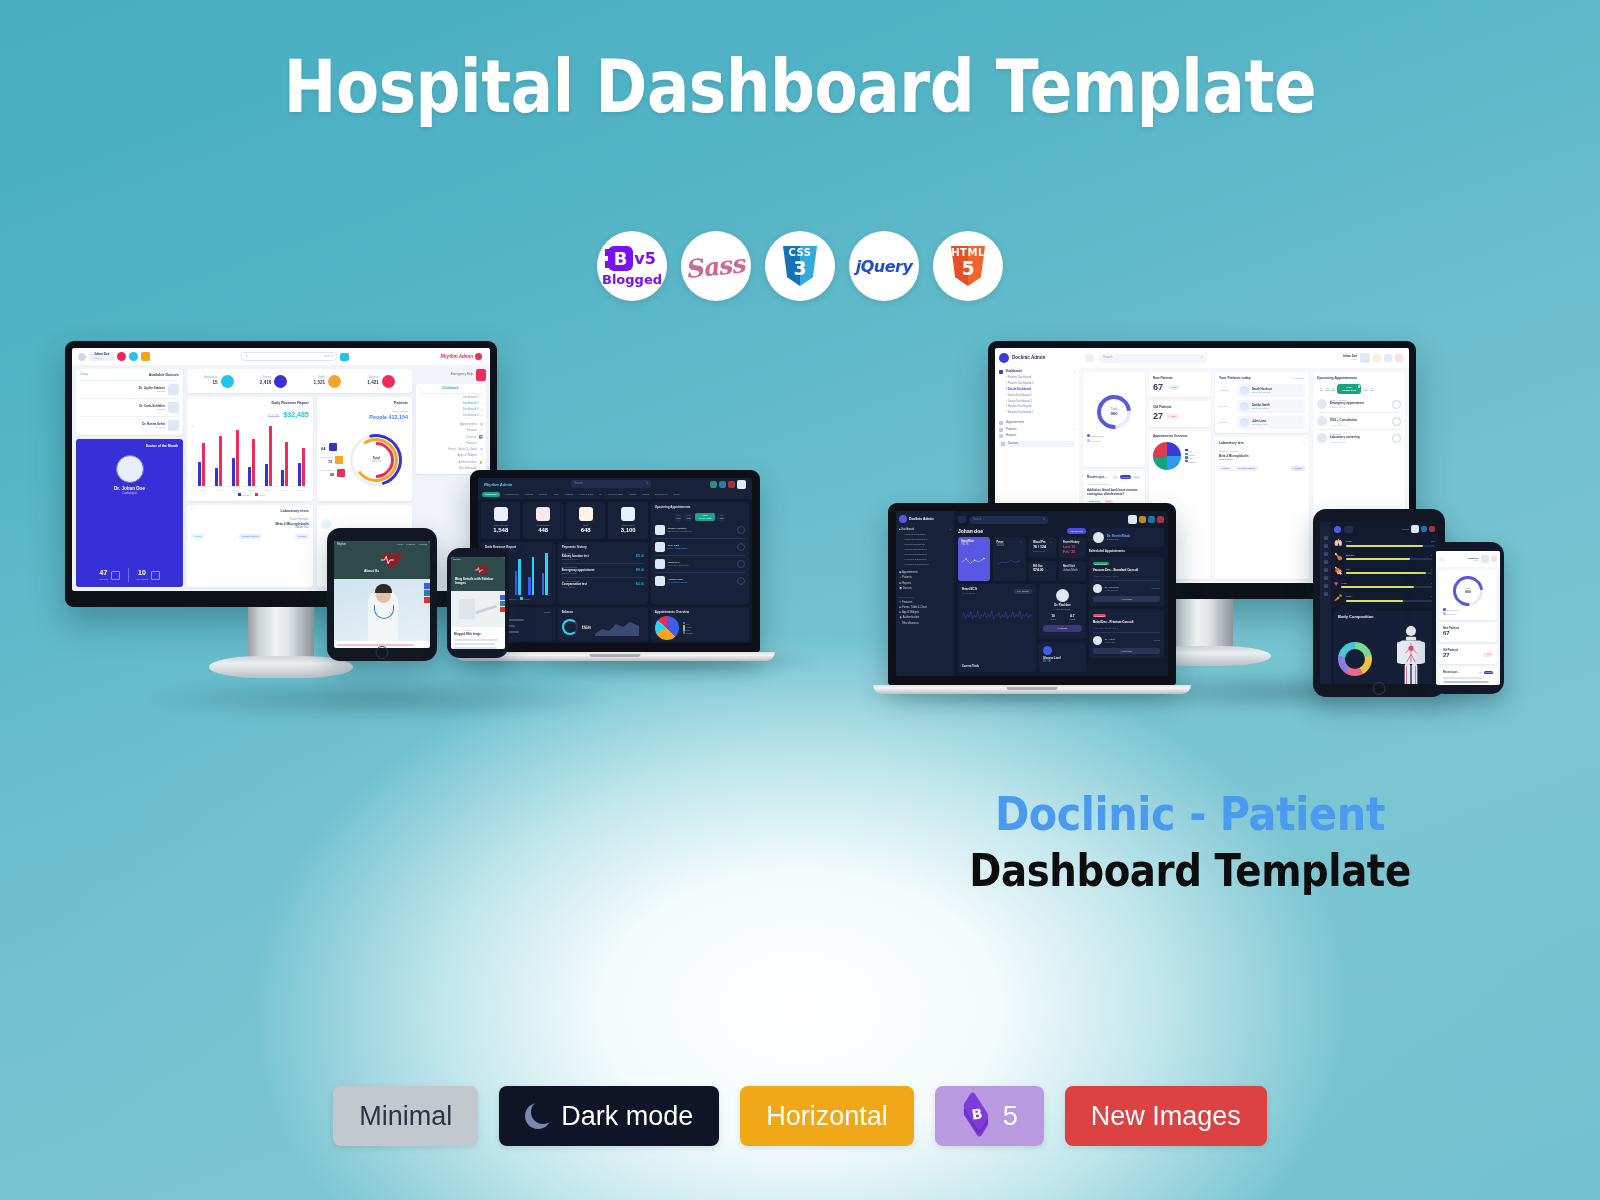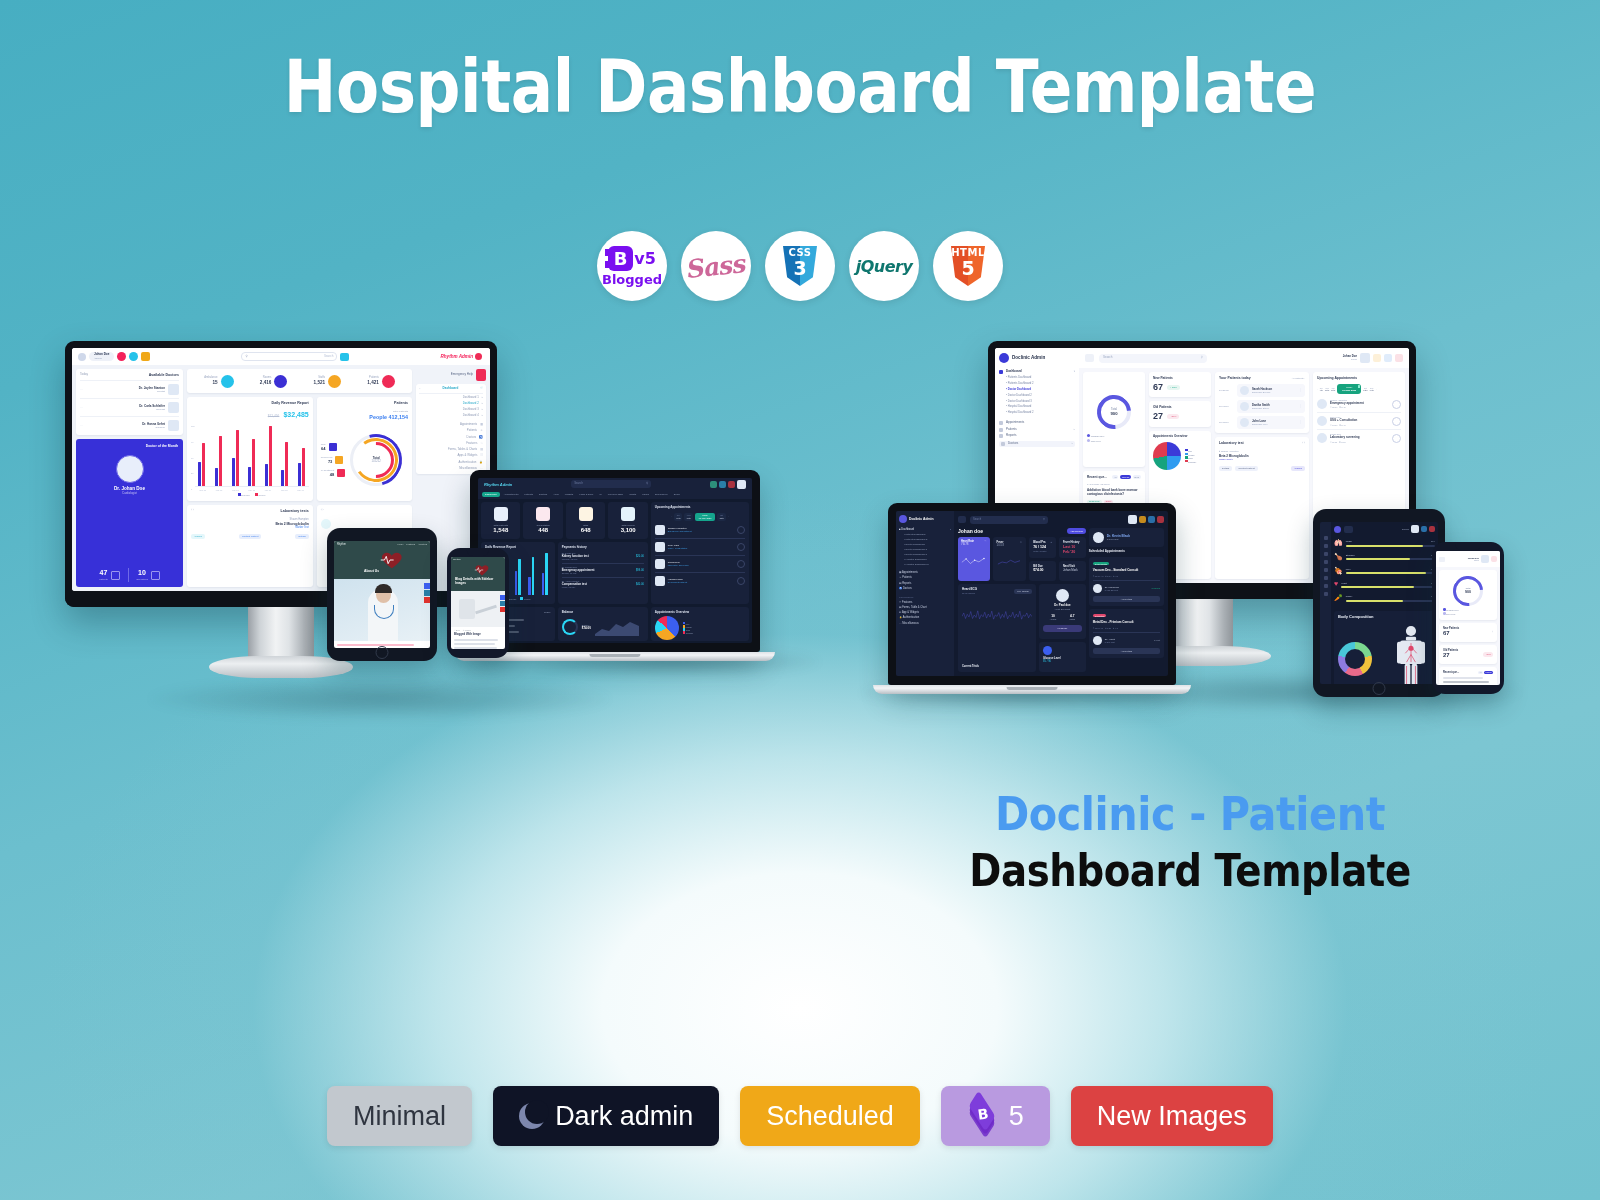--- a/index.html
+++ b/index.html
@@ -67,21 +67,21 @@
     width: 34px; height: 40px; display: flex; flex-direction: column;
     align-items: center; justify-content: flex-start; color: #fff;
     font-weight: 700; font-family: "DejaVu Sans", sans-serif;
     clip-path: polygon(0 0, 100% 0, 88% 78%, 50% 100%, 12% 78%);
     padding-top: 2px;
   }
   .shield.css { background: linear-gradient(90deg,#1572b6 0%, #1572b6 50%, #33a9dc 50%, #33a9dc 100%); }
   .shield.html { background: linear-gradient(90deg,#e34f26 0%, #e34f26 50%, #ef652a 50%, #ef652a 100%); }
   .shield .lbl { font-size: 10px; letter-spacing: 0.5px; line-height: 10px; }
   .shield .num { font-size: 19px; line-height: 19px; margin-top: 1px; }
-  .jq { font-family: "DejaVu Sans", sans-serif; font-weight: 700; font-style: italic; font-size: 16px; color: #0f766e; letter-spacing: -0.5px; }
+  .jq { font-family: "DejaVu Sans", sans-serif; font-weight: 700; font-style: italic; font-size: 16px; color: #1d4ed8; letter-spacing: -0.5px; }
 
   
   .cluster { position: absolute; }
   .shadow-blob {
     position: absolute; border-radius: 50%;
     background: radial-gradient(ellipse at center, rgba(20,60,70,0.30) 0%, rgba(20,60,70,0.12) 45%, rgba(20,60,70,0) 75%);
     filter: blur(5px);
   }
 
   
@@ -1503,24 +1503,24 @@
     <div class="title-1" style="color:#4a9bf0;">Doclinic - Patient</div>
     <div class="title-2">Dashboard Template</div>
   </div>
 
   <div class="features">
     <div class="feat" style="background:#c2c8ce;color:#2f3540;">
       <span>Minimal</span>
     </div>
     <div class="feat" style="background:#0f1426;color:#ffffff;">
       <span class="moon"></span>
-      <span>Dark admin</span>
+      <span>Dark mode</span>
     </div>
     <div class="feat" style="background:#f0a818;color:#ffffff;">
-      <span>Scheduled</span>
+      <span>Horizontal</span>
     </div>
     <div class="feat" style="background:#b99ae0;color:#ffffff;">
       <span class="bs5-logo">
           <i></i>
           <i></i>
           <i></i>
           <span>B</span>
         </span>
       <span>5</span>
     </div>

